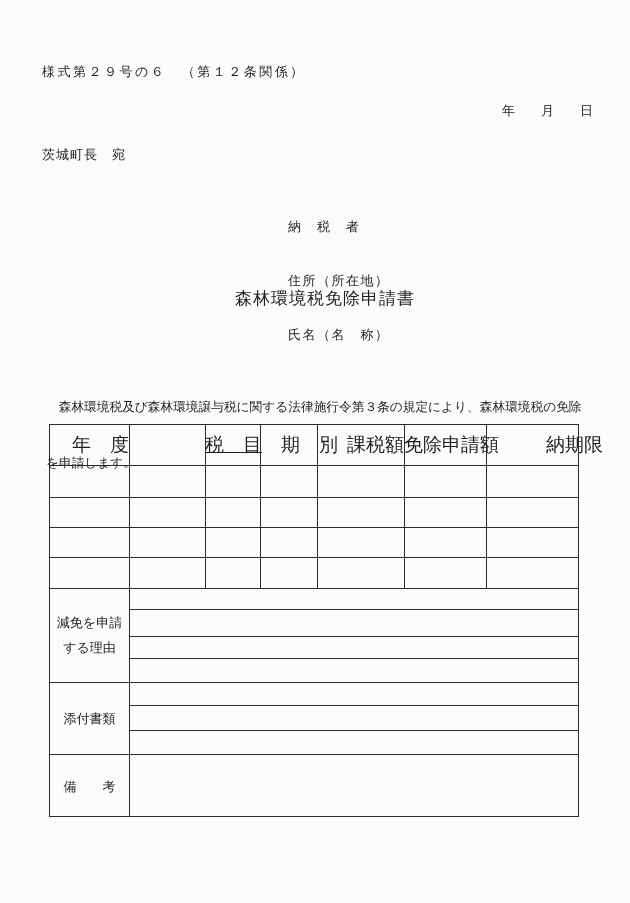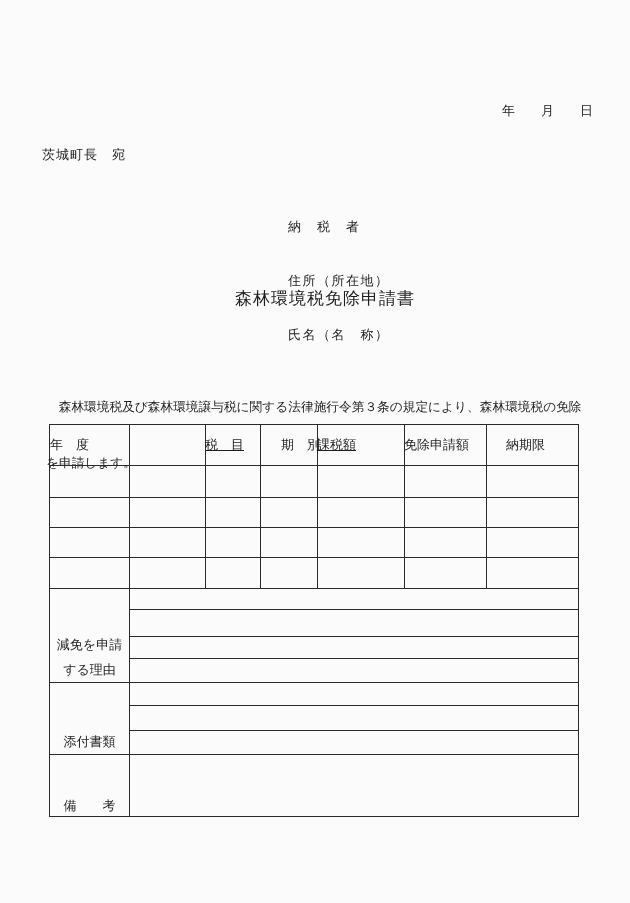--- a/index.html
+++ b/index.html
@@ -22,31 +22,32 @@
   .body-text     { left: 46px;  top: 363px; width: 545px; font-size: 12.7px; }
   .body-text div { line-height: 24px; white-space: pre; }
 
   
   .tax-table { position: absolute; left: 49px; top: 424px; width: 530px; height: 393px;
                border: 1px solid #2a2a2a; box-sizing: border-box; }
   .vline { position: absolute; width: 1px; background: #2a2a2a; top: 0; }
   .hline { position: absolute; height: 1px; background: #2a2a2a; left: 0; right: 0; }
   .wline { position: absolute; height: 1px; background: #2a2a2a; left: 79px; right: 0; }
   .hcell { position: absolute; top: 0; height: 40px; line-height: 40px;
-           text-align: left; font-size: 13px; white-space: pre; }
+           text-align: right; font-size: 19px; white-space: pre; }
   .seclabel { position: absolute; left: 0; width: 79px; display: flex;
-              flex-direction: column; align-items: center; justify-content: flex-end;
+              flex-direction: column; align-items: center; justify-content: center;
               font-size: 13px; text-align: center; }
   .seclabel div { line-height: 25px; white-space: pre; }
 </style>
 </head>
 <body>
 
 <div class="doc">
 
+  <div class="txt form-number">様式第２９号の６　（第１２条関係）</div>
 
   <div class="txt date-line">年　　月　　日</div>
 
   <div class="txt addressee">茨城町長　宛</div>
 
   <div class="txt form-title">森林環境税免除申請書</div>
 
   <div class="txt taxpayer">
     <div>納　税　者</div>
     <div>住所（所在地）</div>
@@ -79,23 +80,23 @@
     <div class="wline" style="top:184px;"></div>
     <div class="wline" style="top:211px;"></div>
     <div class="wline" style="top:233px;"></div>
 
     <div class="wline" style="top:280px;"></div>
     <div class="wline" style="top:305px;"></div>
 
     <div class="hcell" style="left:0;     width:79px;">年　度</div>
     <div class="hcell" style="left:155px; width:55px;text-decoration:underline;">税　目</div>
     <div class="hcell" style="left:210px; width:57px;padding-left:21px;">期　別</div>
-    <div class="hcell" style="left:267px; width:87px;text-decoration:underline;">課税額</div>
+    <div class="hcell" style="left:267px; width:87px;">課税額</div>
     <div class="hcell" style="left:354px; width:82px;">免除申請額</div>
-    <div class="hcell" style="left:444px; width:113px;padding-left:12px;">納期限</div>
+    <div class="hcell" style="left:428px; width:113px;padding-left:12px;">納期限</div>
 
     <div class="seclabel" style="top:163px; height:94px;">
       <div>減免を申請</div>
       <div>する理由</div>
     </div>
 
     <div class="seclabel" style="top:257px; height:72px;">
       <div>添付書類</div>
     </div>
 

